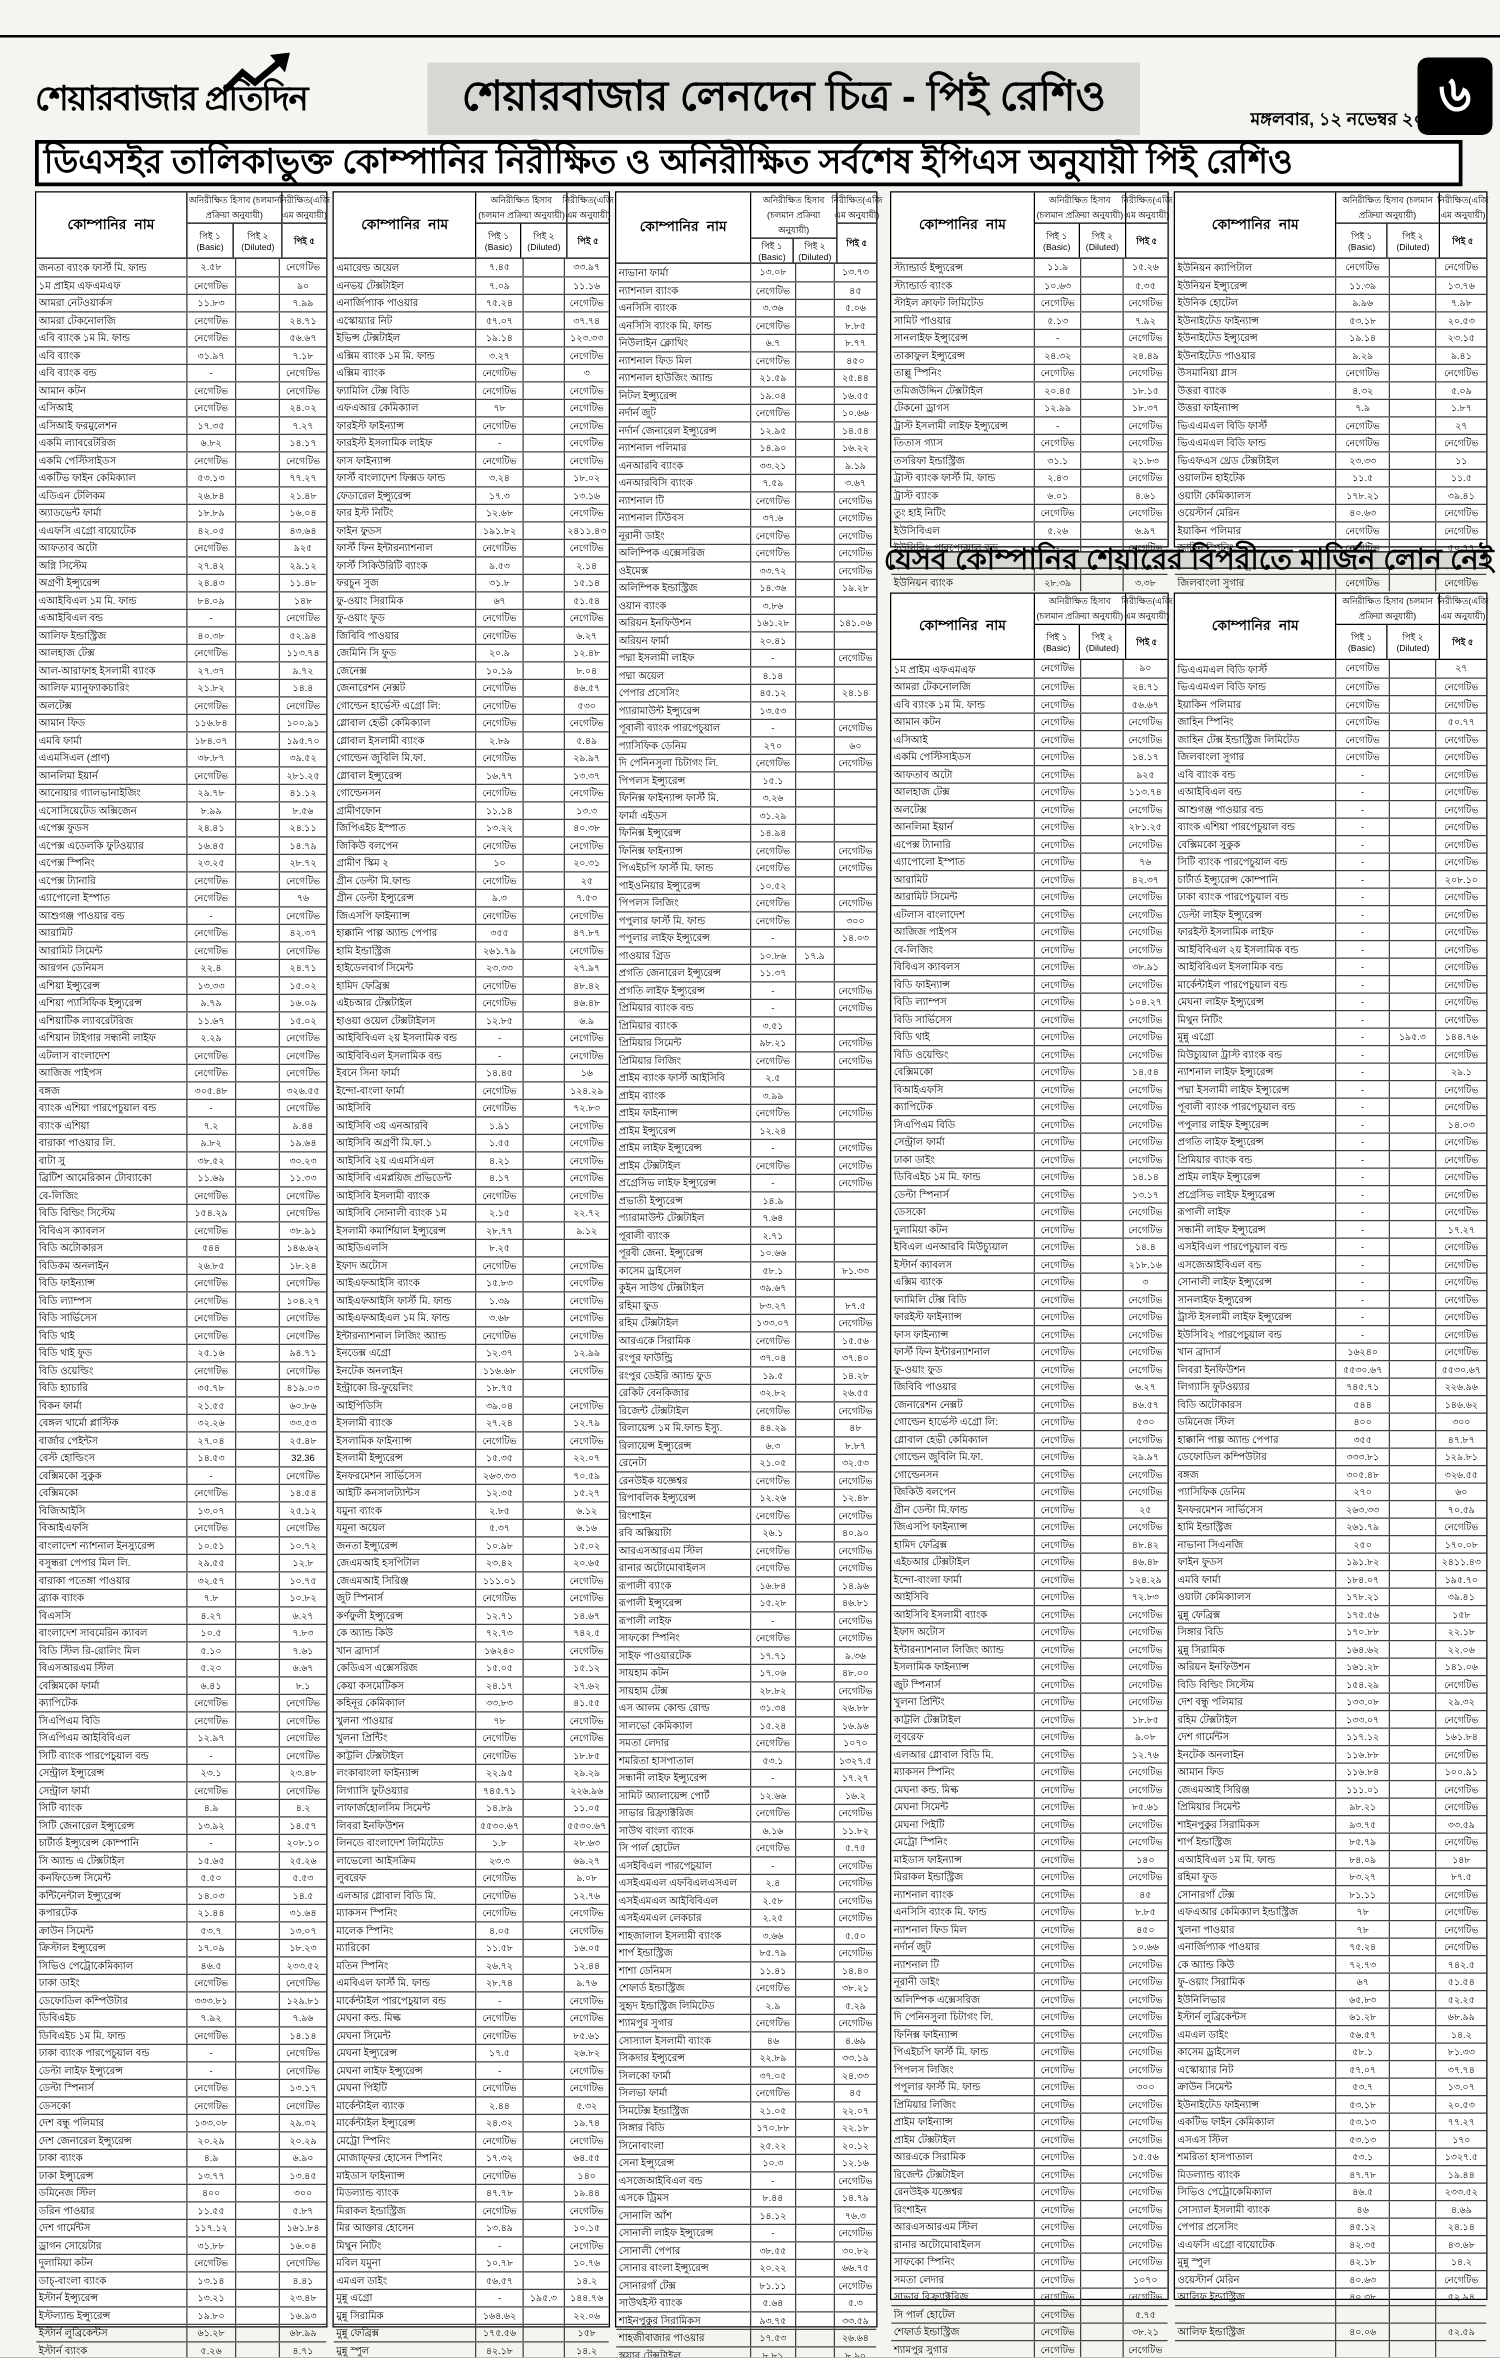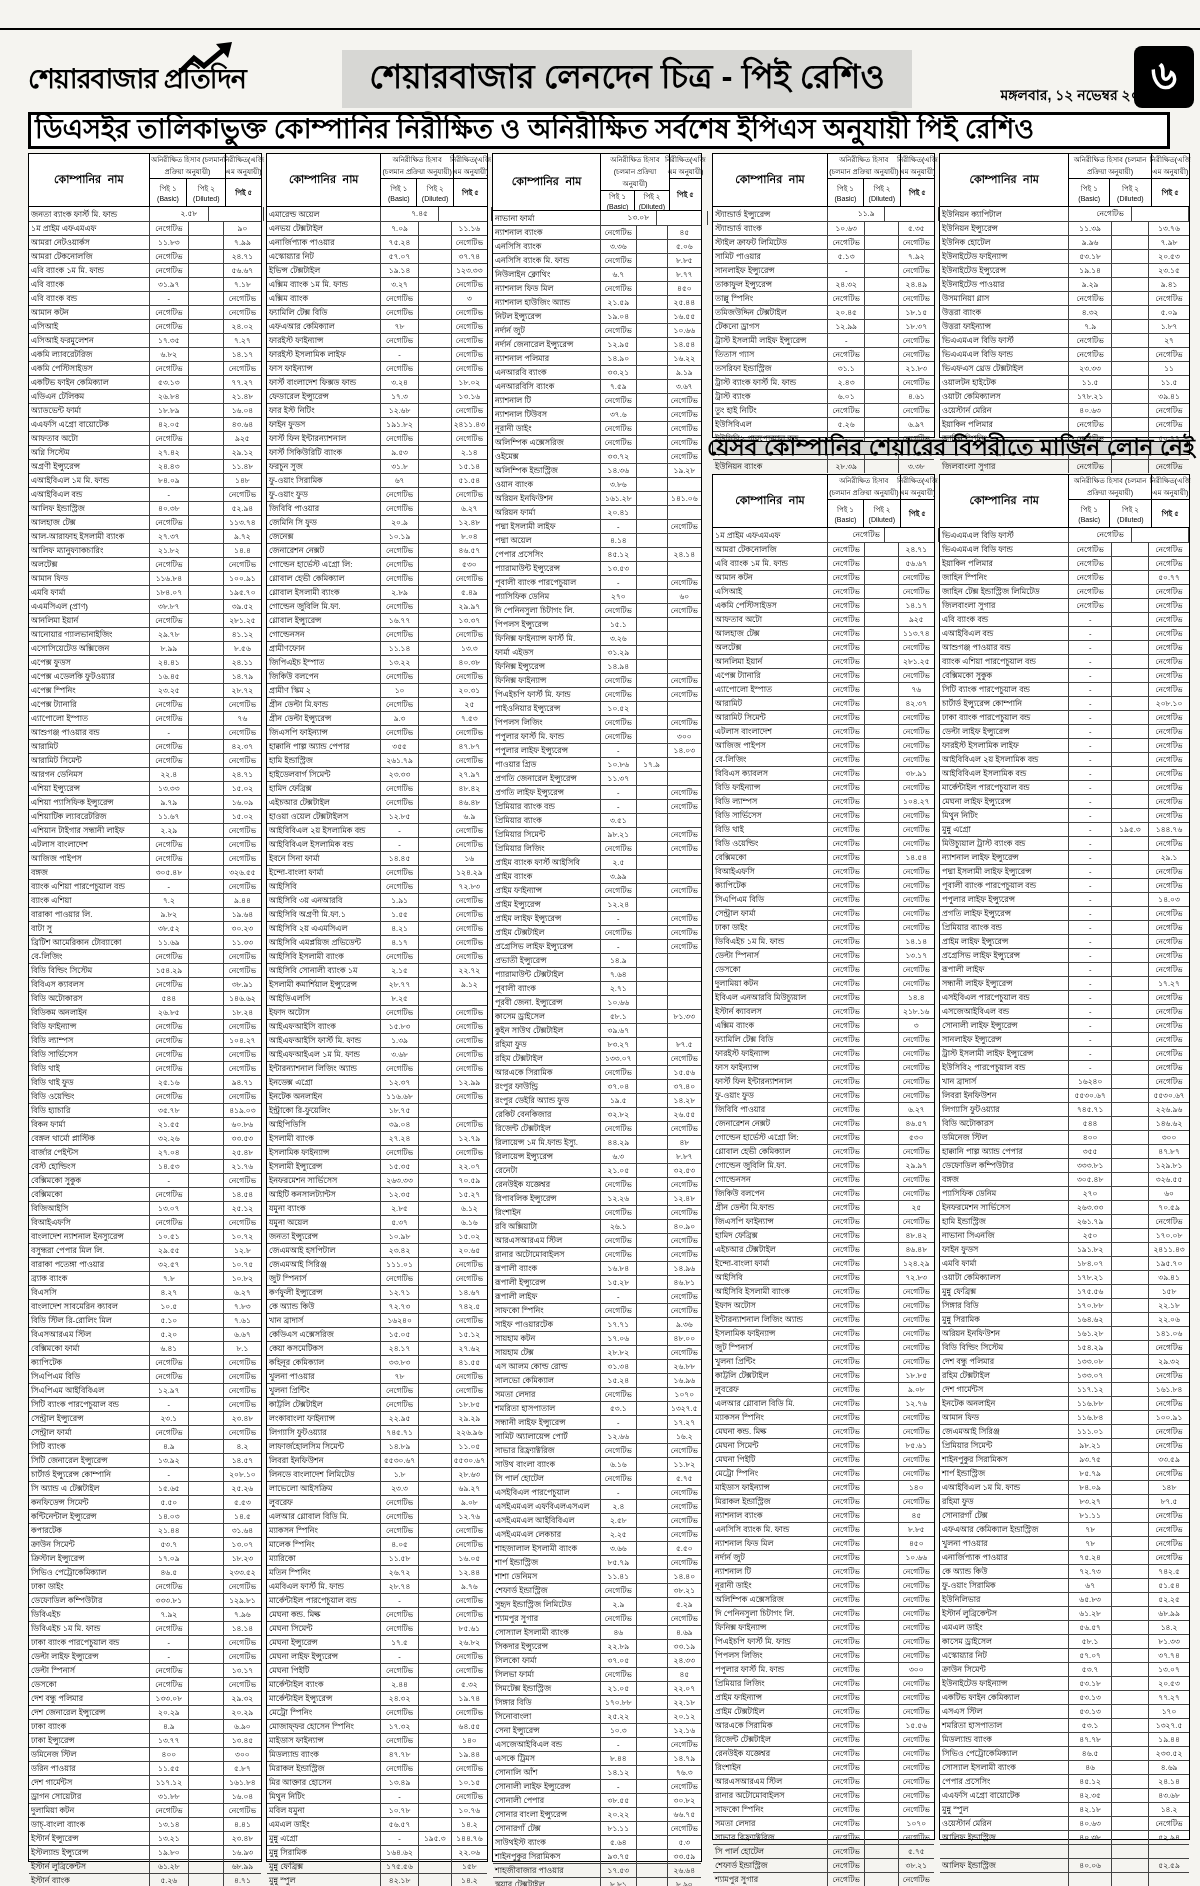--- a/index.html
+++ b/index.html
@@ -26,21 +26,21 @@
   .hdr .hun{display:flex;flex-direction:column;border-right:1px solid #000;}
   .hdr .hun .glab{flex:0 0 22px;display:flex;align-items:center;justify-content:center;text-align:center;border-bottom:1px solid #000;padding:0 1px;}
   .hdr .hun .subs{flex:1;display:grid;grid-template-columns:50% 50%;}
   .hdr .hun .subs div{display:flex;align-items:center;justify-content:center;text-align:center;}
   .hdr .hun .subs div:first-child{border-right:1px solid #000;}
   .hdr .hau{display:flex;flex-direction:column;}
   .hdr .hau .glab{flex:0 0 22px;display:flex;align-items:center;justify-content:center;text-align:center;border-bottom:1px solid #000;padding:0 1px;}
   .hdr .hau .p5{flex:1;display:flex;align-items:center;justify-content:center;font-weight:bold;}
   .blk .rows{flex:1;display:grid;grid-auto-rows:1fr;}
   .row{display:grid;grid-template-columns:52% 17% 15% 16%;border-top:0.5px solid #444;min-height:0;}
-  .row:first-child{border-top:none;gap:20px;}
+  .row:first-child{border-top:none;}
   .row div{overflow:hidden;white-space:nowrap;display:flex;align-items:center;min-height:0;}
   .row .nm{font-size:8px;padding-left:2px;border-right:0.5px solid #444;}
   .row .v1,.row .v2,.row .v5{font-size:7.5px;justify-content:center;}
   .row .v1,.row .v2{border-right:0.5px solid #444;}
   #b1{left:28px;top:153px;width:234px;height:1709px;}
   #b2{left:266px;top:153px;width:222px;height:1709px;}
   #b3{left:492px;top:153px;width:210px;height:1709px;}
   #b4{left:712px;top:153px;width:223px;height:285px;}
   #b5{left:939px;top:153px;width:251px;height:285px;}
   #m1{left:712px;top:474px;width:223px;height:1366px;}
@@ -497,21 +497,21 @@
         <div class="row">
           <div class="nm">বার্জার পেইন্টস</div>
           <div class="v1">২৭.০৪</div>
           <div class="v2"></div>
           <div class="v5">২৫.৪৮</div>
         </div>
         <div class="row">
           <div class="nm">বেস্ট হোল্ডিংস</div>
           <div class="v1">১৪.৫৩</div>
           <div class="v2"></div>
-          <div class="v5">২১.৭৬</div>
+          <div class="v5">32.36</div>
         </div>
         <div class="row">
           <div class="nm">বেক্সিমকো সুকুক</div>
           <div class="v1">-</div>
           <div class="v2"></div>
           <div class="v5">নেগেটিভ</div>
         </div>
         <div class="row">
           <div class="nm">বেক্সিমকো</div>
           <div class="v1">নেগেটিভ</div>

